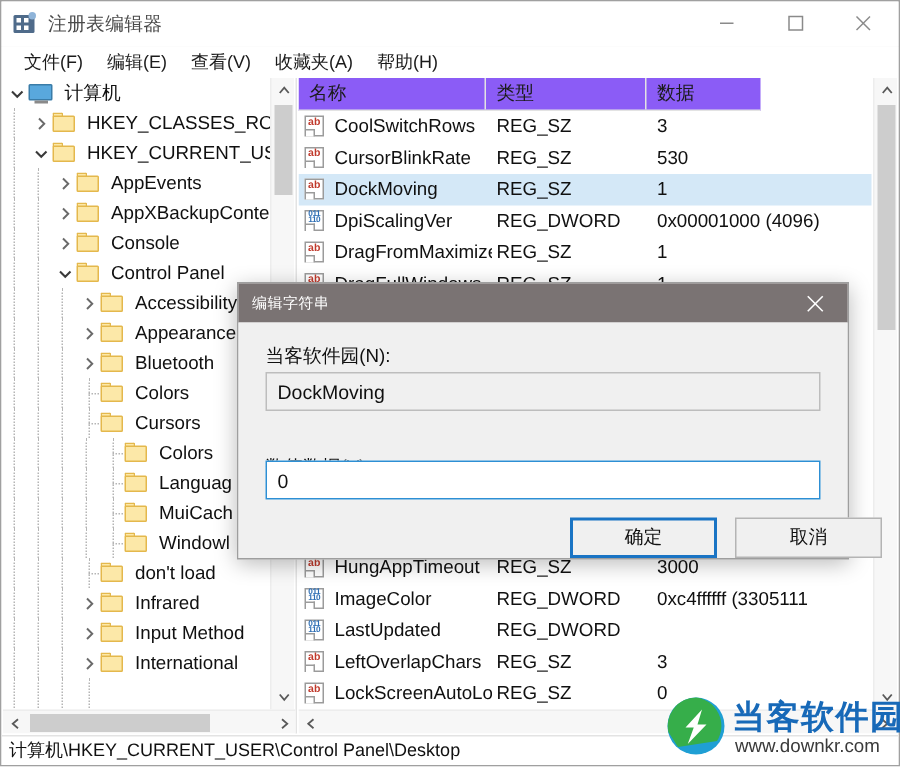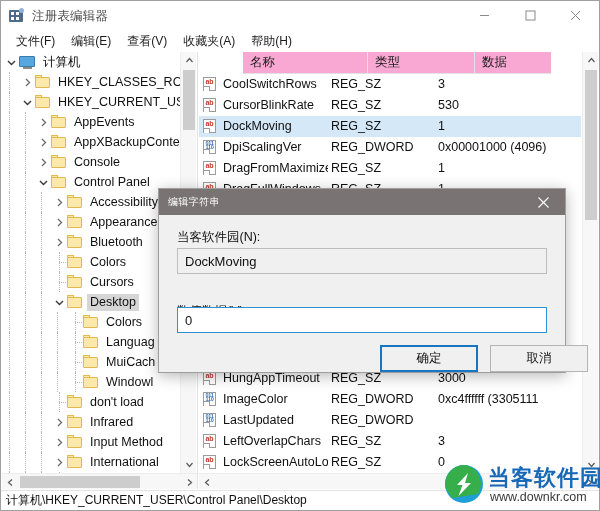--- a/index.html
+++ b/index.html
@@ -156,21 +156,21 @@
     background:#cdcdcd;
   }
 
   
   #list-pane {
     position:absolute; left:198px; top:0; width:399px; height:437px;
     background:#ffffff; overflow:hidden;
   }
   #list-header {
     position:absolute; left:0; top:0; width:308px; height:22px;
-    background:#f9a8d4; border-bottom:1px solid #e3e3e3;margin-left:44px;
+    background:#8b5cf6; border-bottom:1px solid #e3e3e3;
   }
   .lh-cell {
     position:absolute; top:0; height:21px; line-height:21px;
     font-size:12.5px; color:#1b1b1b; padding-left:7px;
     border-right:1px solid #e3e3e3;
     white-space:nowrap;
   }
   #lh-name { left:0; width:125px; }
   #lh-type { left:125px; width:107px; }
   #lh-data { left:232px; width:150px; border-right:none; }
@@ -541,37 +541,20 @@
             </div>
             <div class="tw">
               <div style="position:absolute;left:7px;top:0;width:1px;height:20px;border-left:1px dotted #b5b5b5;"></div>
               <div style="position:absolute;left:7px;top:10px;width:7px;height:1px;border-top:1px dotted #b5b5b5;"></div>
             </div>
             <div class="tfolder">
               <div class="ft"></div>
               <div class="fb"></div>
             </div>
             <span class="tlabel">Cursors</span>
-          </div>
-          <div class="tnode sel">
-            <div style="width: 50px; height: 20px; flex: 0 0 auto; position: relative;">
-              <div class="guide" style="left: 7px;"></div>
-              <div class="guide" style="left: 23px;"></div>
-              <div class="guide" style="left: 39px;"></div>
-            </div>
-            <div class="tw">
-              <svg width="9" height="9" viewBox="0 0 9 9">
-                <polyline points="1,3 4.5,6.5 8,3" fill="none" stroke="#3a3a3a" stroke-width="1.4"></polyline>
-              </svg>
-            </div>
-            <div class="tfolder">
-              <div class="ft"></div>
-              <div class="fb"></div>
-            </div>
-            <span class="tlabel">Desktop</span>
           </div>
           <div class="tnode">
             <div style="width: 66px; height: 20px; flex: 0 0 auto; position: relative;">
               <div class="guide" style="left: 7px;"></div>
               <div class="guide" style="left: 23px;"></div>
               <div class="guide" style="left: 39px;"></div>
               <div class="guide" style="left: 55px;"></div>
             </div>
             <div class="tw">
               <div style="position:absolute;left:7px;top:0;width:1px;height:20px;border-left:1px dotted #b5b5b5;"></div>

